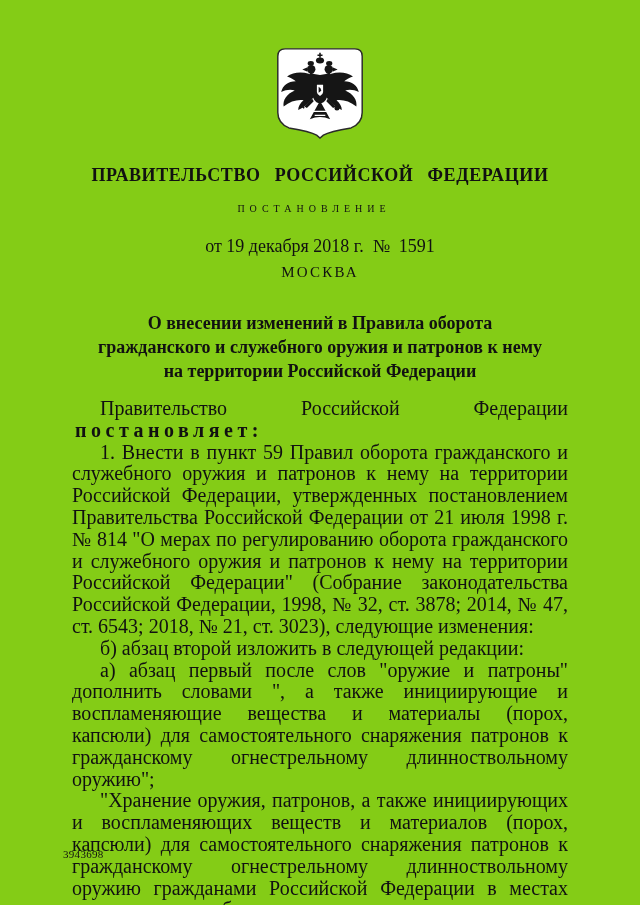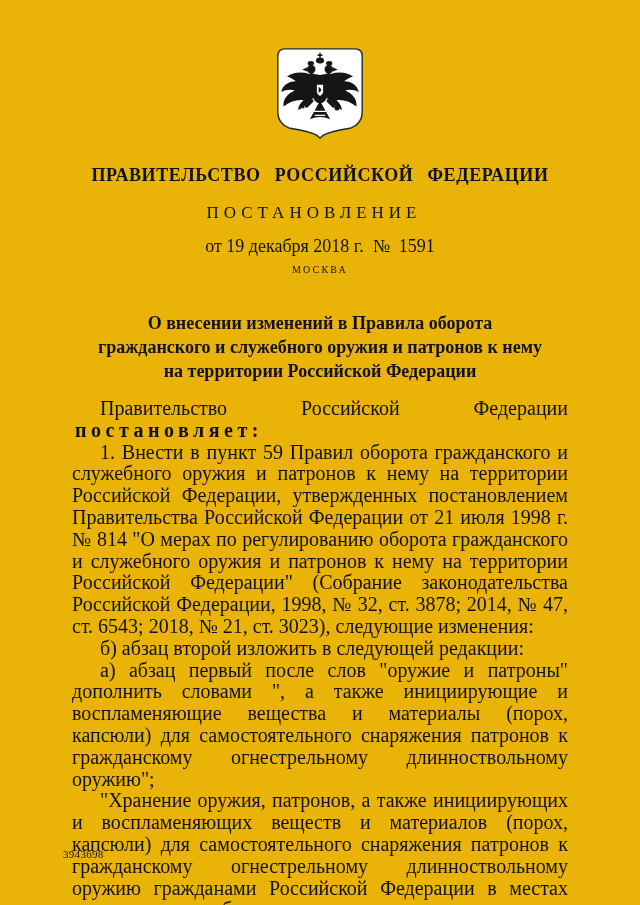--- a/index.html
+++ b/index.html
@@ -1,20 +1,20 @@
 <!DOCTYPE html>
 <html lang="ru"><head>
 <meta charset="utf-8">
 <style>
   html, body { margin: 0; padding: 0; background: #ffffff; }
   .page {
     position: relative;
     width: 640px;
     height: 905px;
-    background: #eab308;
+    background: #84cc16;
     color: #111111;
     font-family: "Liberation Serif", serif;
     overflow: hidden;
   }
   .emblem {
     position: absolute;
     top: 46px;
     left: 50%;
     transform: translateX(-50%);
     width: 97px;
@@ -26,35 +26,35 @@
     text-align: center;
     font-size: 18px;
     font-weight: bold;
     letter-spacing: 0.6px;
     word-spacing: 9px;
   }
   .doc-type {
     position: absolute;
     top: 203px; left: 0; right: 12px;
     text-align: center;
-    font-size: 17px;
+    font-size: 10px;
     letter-spacing: 5px;
   }
   .date-line {
     position: absolute;
     top: 236px; left: 0; right: 0;
     text-align: center;
     font-size: 18px;
     white-space: pre;
   }
   .city {
     position: absolute;
     top: 264px; left: 0; right: 0;
     text-align: center;
-    font-size: 10px;
+    font-size: 15px;
     letter-spacing: 2.2px;
   }
   .doc-title {
     position: absolute;
     top: 311px; left: 0; right: 0;
     margin: 0 auto;
     width: 452px;
     text-align: center;
     font-size: 18px;
     font-weight: bold;

